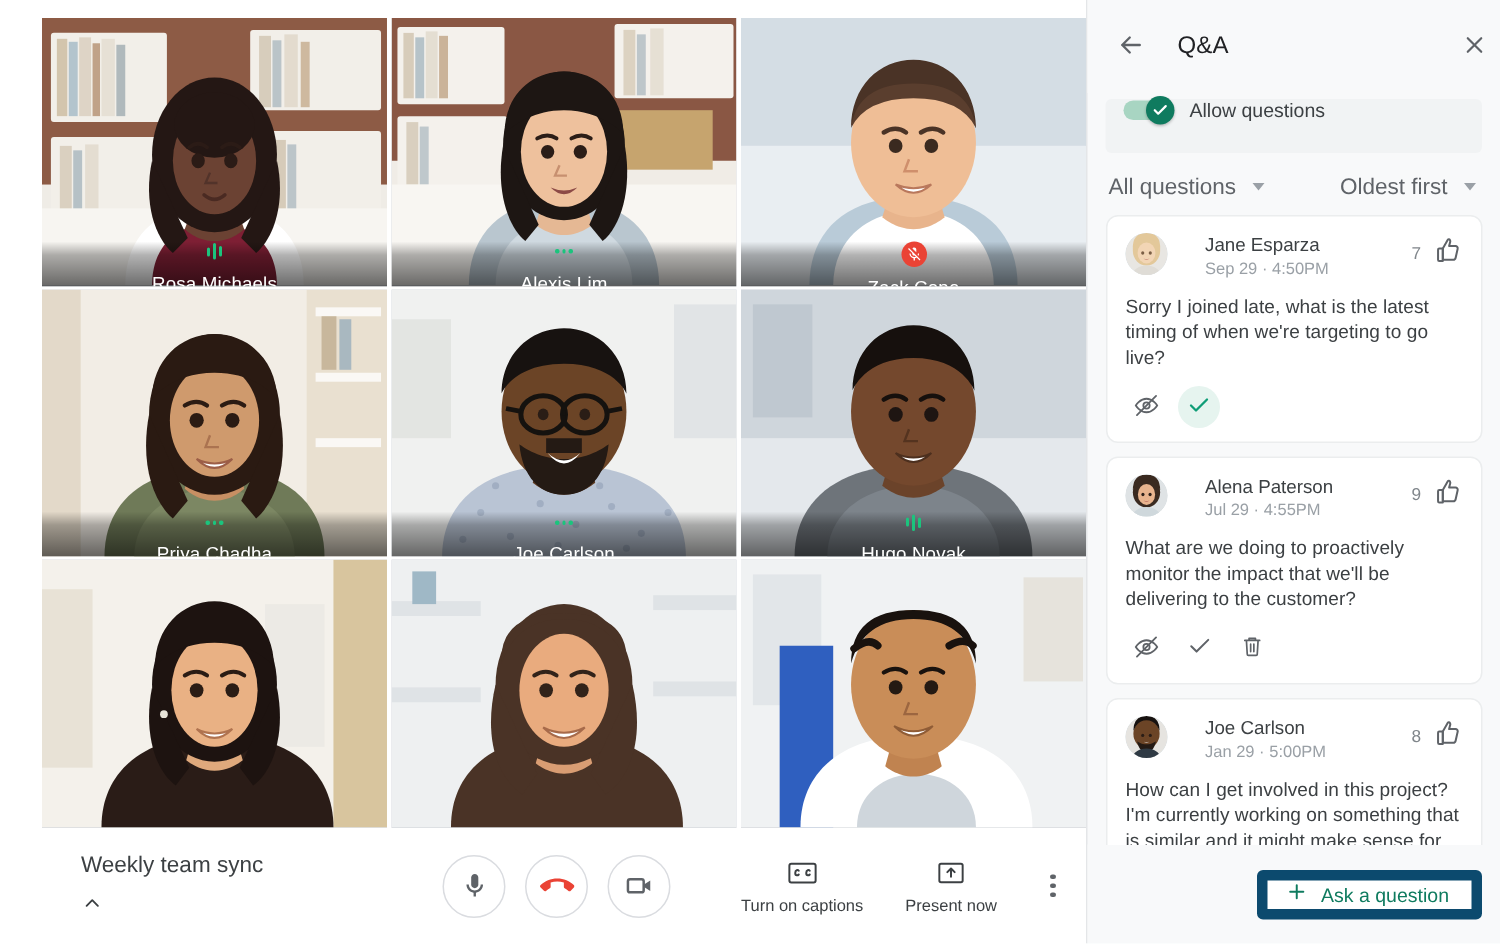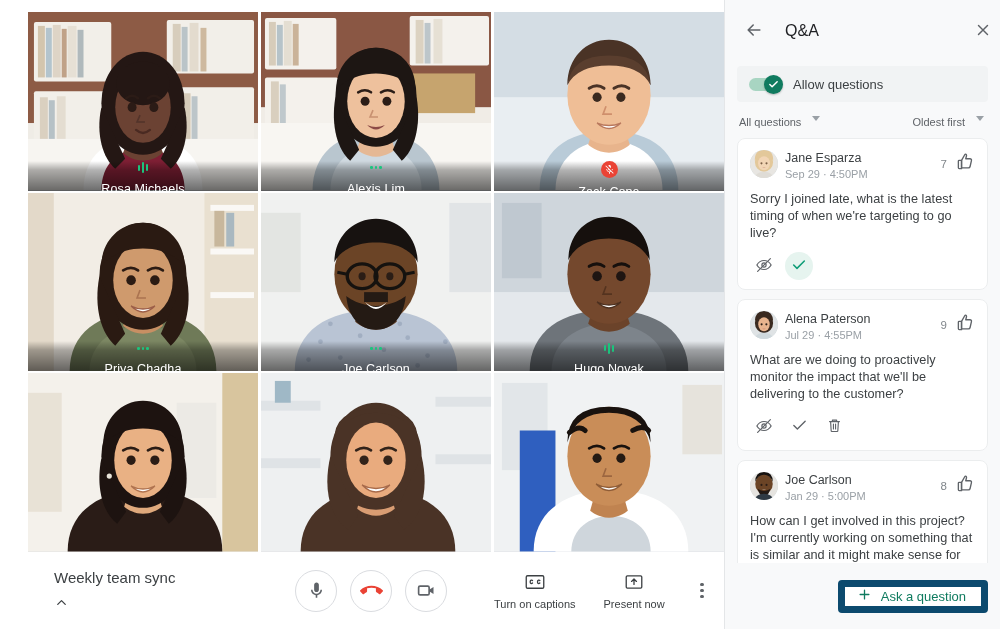--- a/index.html
+++ b/index.html
@@ -134,21 +134,21 @@
   }
   #panel-title {
     flex: 1; color: #202124; font-size: 16px;
     margin-left: 14px; letter-spacing: .1px;
   }
 
   #allow-row {
     margin: 4px 12px 0 12px;
     height: 36px; border-radius: 4px;
     background: #f1f3f4;
-    display: flex; align-items: center; gap: 12px;
+    display: flex; gap: 12px;
     padding: 0 12px; cursor: pointer;
   }
   .switch { position: relative; width: 32px; height: 14px; flex: 0 0 32px; }
   .switch .track {
     position: absolute; left: 0; top: 1px; width: 32px; height: 13px;
     border-radius: 7px; background: #a8d5c2;
   }
   .switch .knob {
     position: absolute; right: -2px; top: -2px;
     width: 19px; height: 19px; border-radius: 50%;
@@ -156,43 +156,43 @@
     display: flex; align-items: center; justify-content: center;
     box-shadow: 0 1px 2px rgba(0,0,0,.25);
   }
   #allow-label { color: #3c4043; font-size: 13px; }
 
   #filter-row {
     display: flex; align-items: center; justify-content: space-between;
     padding: 14px 16px 10px 14px;
   }
   .dd {
-    display: flex; gap: 11px;
-    color: #5f6368; font-size: 11px; cursor: pointer;
+    display: flex; align-items: center; gap: 11px;
+    color: #5f6368; font-size: 15px; cursor: pointer;
     background: none; border: 0; font-family: inherit; padding: 0;
   }
   .caret {
     width: 0; height: 0; display: block;
     border-left: 4.5px solid transparent;
     border-right: 4.5px solid transparent;
     border-top: 5px solid #9aa0a6;
   }
 
   #qlist {
     flex: 1; overflow-y: auto;
     padding: 0 12px 8px 12px;
   }
   .qcard {
     background: #ffffff;
     border: 1px solid #ebedee;
     border-radius: 8px;
     padding: 11px 12px 9px 12px;
     margin-bottom: 9px;
   }
-  .qhead { display: flex; align-items: flex-start; gap: 7px; }
+  .qhead { display: flex; align-items: flex-start; gap: 25px; }
   .avatar {
     width: 28px; height: 28px; border-radius: 50%;
     flex: 0 0 28px; overflow: hidden; position: relative;
     background: #cfd8dc;
   }
   .avatar .av { position: absolute; inset: 0; }
   .qmeta { flex: 1; min-width: 0; padding-top: 1px; }
   .qname { color: #3c4043; font-size: 12.5px; line-height: 15px; }
   .qtime { color: #9aa0a6; font-size: 11px; line-height: 15px; margin-top: 1px; }
   .qvote { display: flex; align-items: center; gap: 9px; padding-top: 2px; }

